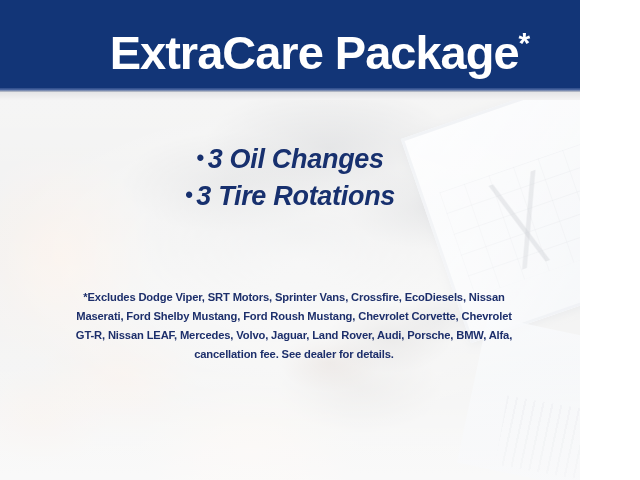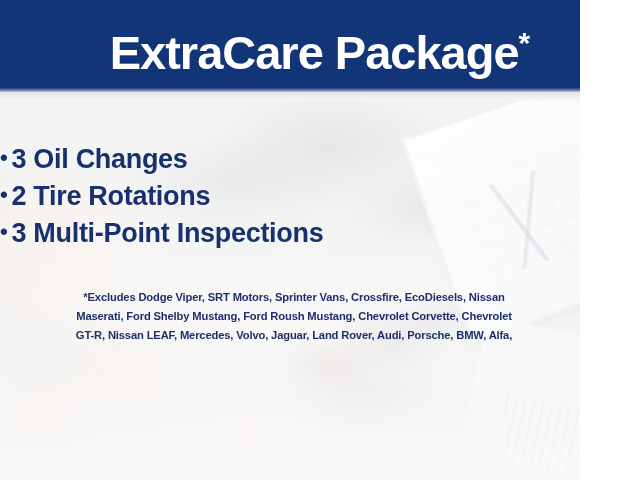--- a/index.html
+++ b/index.html
@@ -166,27 +166,28 @@
     z-index: 4;
   }
 
   
   .bullets {
     position: absolute;
     left: 0;
     right: 0;
     top: 140px;
     z-index: 6;
-    text-align: left;
+    text-align: center;
     color: #17306e;
     font-family: "Liberation Sans", sans-serif;
     font-weight: bold;
     font-size: 27px;
     line-height: 35px;
     letter-spacing: -0.3px;
+    font-style: italic;
   }
   .bullet-line {
     white-space: nowrap;
   }
   .bullet-dot {
     font-size: 22px;
     vertical-align: 3px;
     padding-right: 4px;
   }
 
@@ -229,23 +230,23 @@
   </div>
 
   <div class="header">
     <div class="header-title"><span>ExtraCare Package</span><span class="star">*</span></div>
   </div>
   <div class="header-underline"></div>
   <div class="header-band"></div>
 
   <div class="bullets">
     <div class="bullet-line"><span class="bullet-dot">•</span><span>3 Oil Changes</span></div>
-    <div class="bullet-line"><span class="bullet-dot">•</span><span>2 Tire Rotations</span></div>
-    <div class="bullet-line"><span class="bullet-dot">•</span><span>3 Multi-Point Inspections</span></div>
+    <div class="bullet-line"><span class="bullet-dot">•</span><span>3 Tire Rotations</span></div>
   </div>
 
   <div class="disclaimer">
     <div class="disclaimer-line">*Excludes Dodge Viper, SRT Motors, Sprinter Vans, Crossfire, EcoDiesels, Nissan</div>
     <div class="disclaimer-line">Maserati, Ford Shelby Mustang, Ford Roush Mustang, Chevrolet Corvette, Chevrolet</div>
     <div class="disclaimer-line">GT-R, Nissan LEAF, Mercedes, Volvo, Jaguar, Land Rover, Audi, Porsche, BMW, Alfa,</div>
+    <div class="disclaimer-line">cancellation fee. See dealer for details.</div>
   </div>
 
 </div>
 
 </body></html>

